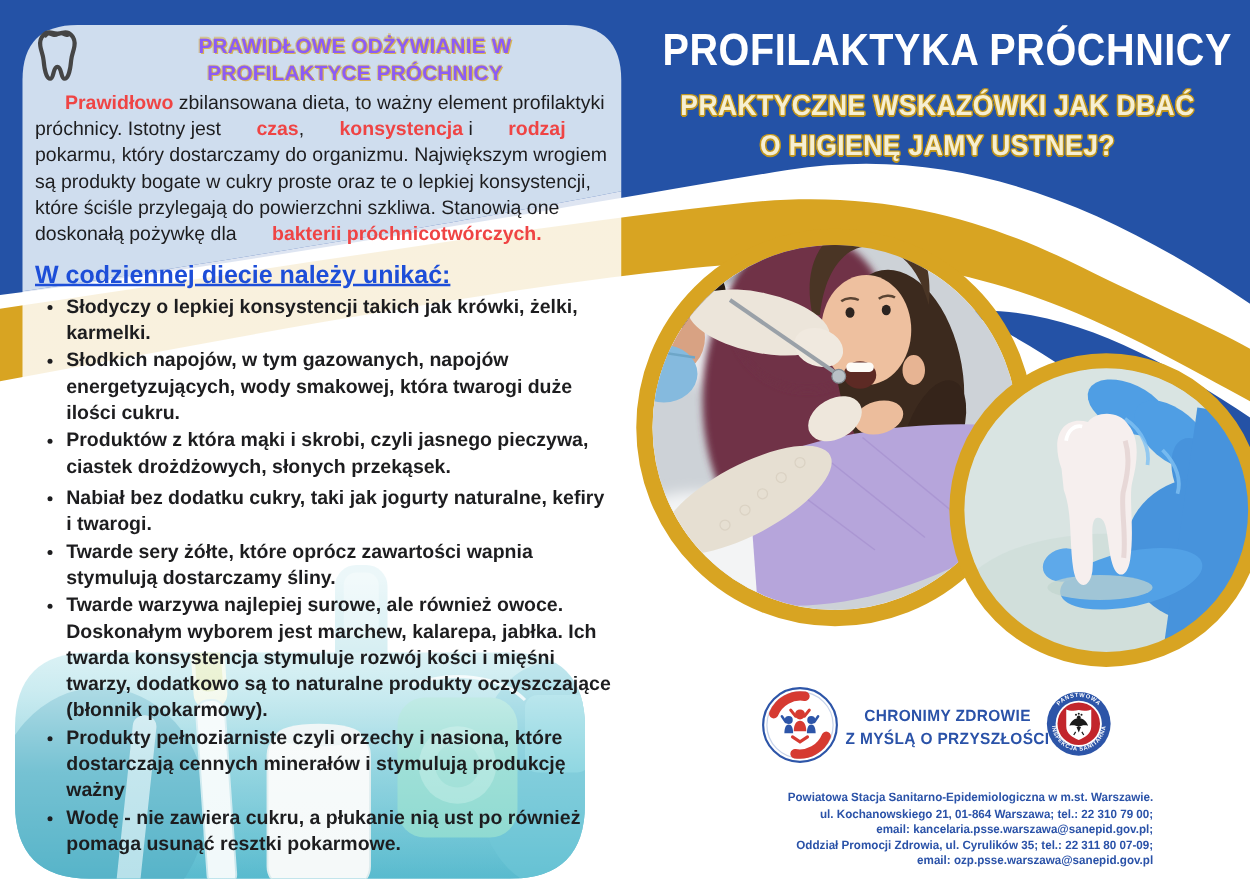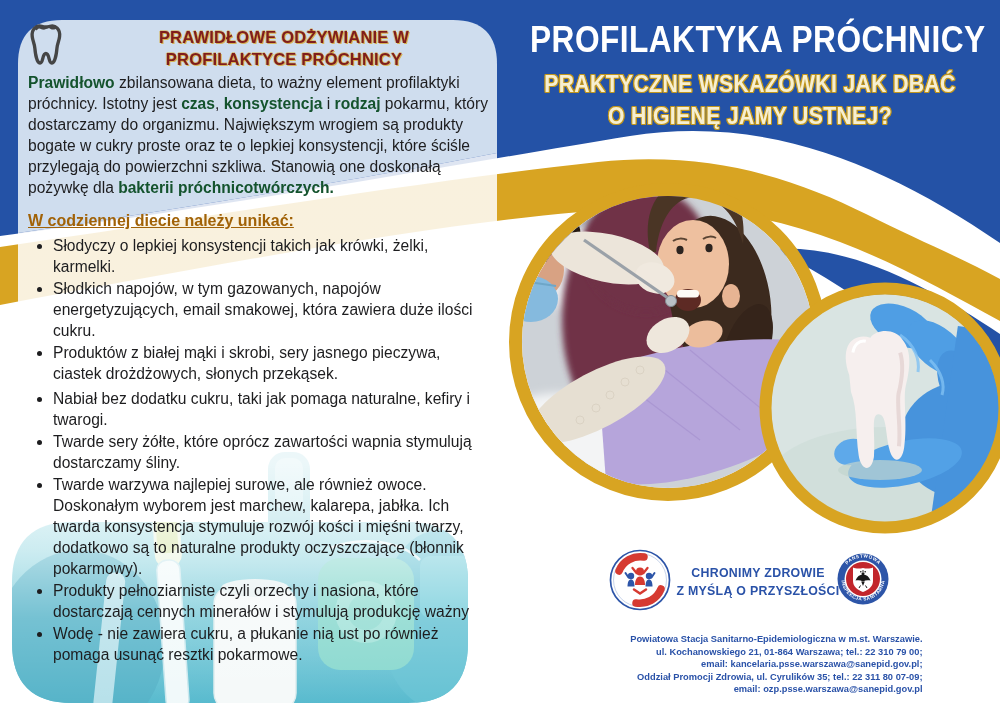--- a/index.html
+++ b/index.html
@@ -3,27 +3,27 @@
 <meta charset="utf-8">
 <style>
   html,body{margin:0;padding:0;background:#fff;}
   .page{position:relative;width:1000px;height:707px;overflow:hidden;
         font-family:"Liberation Sans",sans-serif;background:#fff;}
   #bg{position:absolute;left:0;top:0;width:1000px;height:707px;}
   .layer{position:absolute;z-index:5;}
 
   
   .panel-heading{left:96px;top:26px;width:376px;text-align:center;
-    font-size:16.5px;font-weight:bold;color:#7f1d1d;line-height:22px;letter-spacing:.2px;
+    font-size:16.5px;font-weight:bold;color:#8b5cf6;line-height:22px;letter-spacing:.2px;
     text-shadow:1px 1px 0 rgba(216,164,34,.75),-1px 0 0 rgba(216,164,34,.45),0 -1px 0 rgba(216,164,34,.45);}
   .panel-text{left:28px;top:72px;width:464px;font-size:15.6px;line-height:21px;color:#1d1d1f;}
   .panel-text p{margin:0 0 12px;}
-  .panel-text .b{font-weight:bold;color:#14532d;}
-  .list-title{font-size:16px;font-weight:bold;color:#a16207;text-decoration:underline;margin:9px 0 4px;}
-  .panel-text ul{margin:4px 0 0;padding-left:25px;}
+  .panel-text .b{font-weight:bold;color:#ef4444;margin-left:24px;}
+  .list-title{font-size:20px;font-weight:bold;color:#1d4ed8;text-decoration:underline;margin:9px 0 4px;}
+  .panel-text ul{margin:4px 0 0;padding-left:25px;font-weight:bold;}
   .panel-text li{margin:0 0 1px;}
 
   
   .main-title{left:500px;top:19px;width:500px;text-align:center;color:#ffffff;
     font-size:36px;font-weight:bold;letter-spacing:.5px;transform:scaleX(.88);transform-origin:50% 0;white-space:nowrap;}
   .subtitle{left:500px;width:500px;text-align:center;color:#f6efd2;font-size:23px;font-weight:bold;
     letter-spacing:.4px;transform:scaleX(.92);transform-origin:50% 0;white-space:nowrap;
     text-shadow:1.2px 0 0 #c0961e,-1.2px 0 0 #c0961e,0 1.2px 0 #c0961e,0 -1.2px 0 #c0961e,
                 1px 1px 0 #c0961e,-1px 1px 0 #c0961e,1px -1px 0 #c0961e,-1px -1px 0 #c0961e;}
   .subtitle1{top:71px;} .subtitle2{top:103px;}
@@ -228,26 +228,26 @@
 </svg>
 
 <div class="layer panel-heading">PRAWIDŁOWE ODŻYWIANIE W PROFILAKTYCE PRÓCHNICY</div>
 
 <div class="layer panel-text">
   <p><span class="b">Prawidłowo</span><span> zbilansowana dieta, to ważny element profilaktyki próchnicy. Istotny jest </span><span class="b">czas</span><span>, </span><span class="b">konsystencja</span><span> i </span><span class="b">rodzaj</span><span> pokarmu, który dostarczamy do organizmu. Największym wrogiem są produkty bogate w cukry proste oraz te o lepkiej konsystencji, które ściśle przylegają do powierzchni szkliwa. Stanowią one doskonałą pożywkę dla </span><span class="b">bakterii próchnicotwórczych.</span></p>
 
   <div class="list-title">W codziennej diecie należy unikać:</div>
   <ul>
     <li>Słodyczy o lepkiej konsystencji takich jak krówki, żelki, karmelki.</li>
-    <li>Słodkich napojów, w tym gazowanych, napojów energetyzujących, email smakowej, która zawiera duże ilości cukru.</li>
-    <li>Produktów z białej mąki i skrobi, sery jasnego pieczywa, ciastek drożdżowych, słonych przekąsek.</li>
+    <li>Słodkich napojów, w tym gazowanych, napojów energetyzujących, wody smakowej, która twarogi duże ilości cukru.</li>
+    <li>Produktów z która mąki i skrobi, czyli jasnego pieczywa, ciastek drożdżowych, słonych przekąsek.</li>
   </ul>
 
   <ul>
-    <li>Nabiał bez dodatku cukru, taki jak pomaga naturalne, kefiry i twarogi.</li>
+    <li>Nabiał bez dodatku cukry, taki jak jogurty naturalne, kefiry i twarogi.</li>
     <li>Twarde sery żółte, które oprócz zawartości wapnia stymulują dostarczamy śliny.</li>
     <li>Twarde warzywa najlepiej surowe, ale również owoce. Doskonałym wyborem jest marchew, kalarepa, jabłka. Ich twarda konsystencja stymuluje rozwój kości i mięśni twarzy, dodatkowo są to naturalne produkty oczyszczające (błonnik pokarmowy).</li>
     <li>Produkty pełnoziarniste czyli orzechy i nasiona, które dostarczają cennych minerałów i stymulują produkcję ważny</li>
     <li>Wodę - nie zawiera cukru, a płukanie nią ust po również pomaga usunąć resztki pokarmowe.</li>
   </ul>
 </div>
 
 <div class="layer main-title">PROFILAKTYKA PRÓCHNICY</div>
 <div class="layer subtitle subtitle1">PRAKTYCZNE WSKAZÓWKI JAK DBAĆ</div>
 <div class="layer subtitle subtitle2">O HIGIENĘ JAMY USTNEJ?</div>

